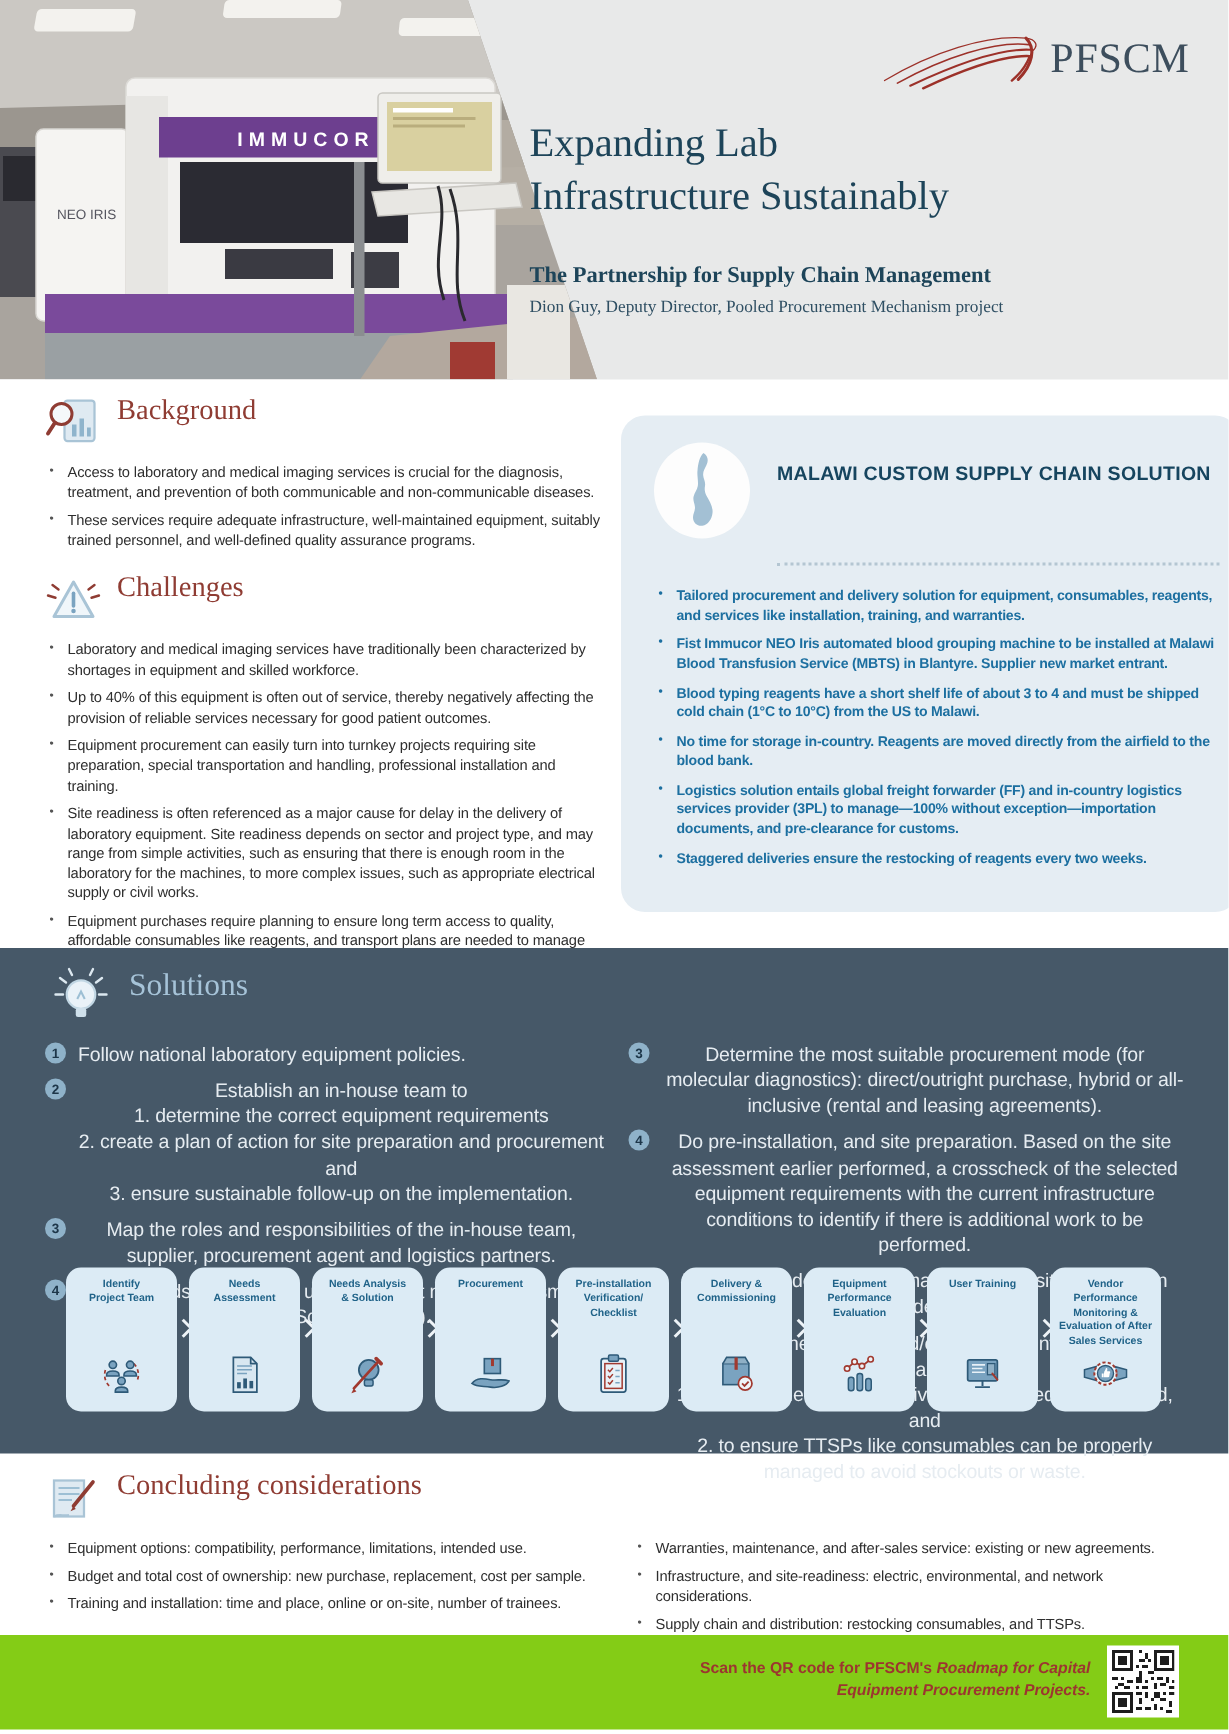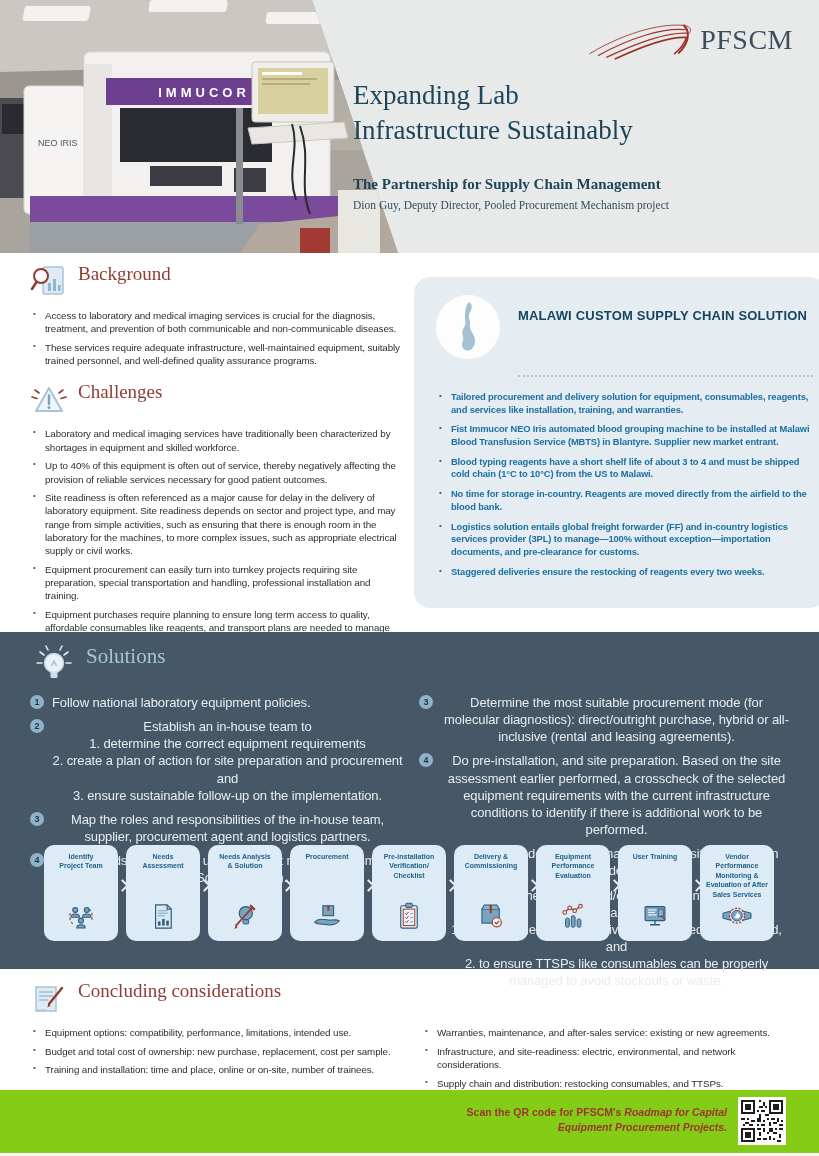--- a/index.html
+++ b/index.html
@@ -352,22 +352,22 @@
       <div class="sec-head">
         <svg class="sec-icon">
             <use href="#sym-warning"></use>
           </svg>
         <h2>Challenges</h2>
       </div>
       <ul class="bullets">
 
       <li>Laboratory and medical imaging services have traditionally been characterized by shortages in equipment and skilled workforce.</li>
           <li>Up to 40% of this equipment is often out of service, thereby negatively affecting the provision of reliable services necessary for good patient outcomes.</li>
+          <li>Equipment procurement can easily turn into turnkey projects requiring site preparation, special transportation and handling, professional installation and training.</li>
           <li>Site readiness is often referenced as a major cause for delay in the delivery of laboratory equipment. Site readiness depends on sector and project type, and may range from simple activities, such as ensuring that there is enough room in the laboratory for the machines, to more complex issues, such as appropriate electrical supply or civil works.</li>
-          <li>Equipment procurement can easily turn into turnkey projects requiring site preparation, special transportation and handling, professional installation and training.</li>
           <li>Equipment purchases require planning to ensure long term access to quality, affordable consumables like reagents, and transport plans are needed to manage time and temperature sensitive products (TTSPs).</li>
         </ul>
     </section>
   </div>
 
   <aside class="malawi-box">
     <div class="malawi-head">
       <div class="malawi-circle">
         <svg>
             <use href="#sym-malawi"></use>

